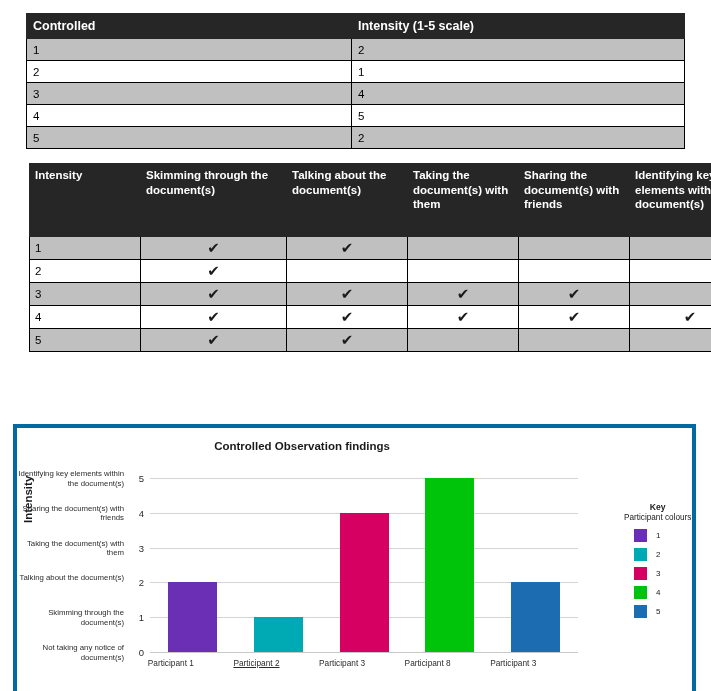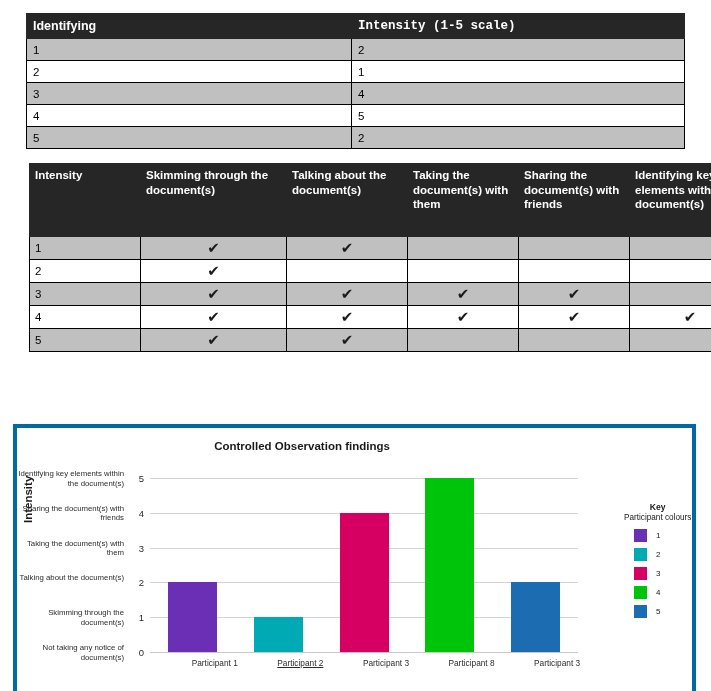--- a/index.html
+++ b/index.html
@@ -165,21 +165,21 @@
   .bar {
     position: absolute;
     bottom: 0;
   }
 
   .x-label {
     position: absolute;
     top: 180px;
     font-size: 8.3px;
     color: #2b2b2b;
-    text-align: right;
+    text-align: left;
     white-space: nowrap;
   }
 
   
   #legend {
     position: absolute;
     left: 607px;
     top: 74px;
   }
   #legend-title {
@@ -210,22 +210,22 @@
     color: #1a1a1a;
     margin-left: 9px;
   }
 </style>
 </head>
 <body>
 
 <table id="participant-table">
   <thead>
     <tr>
-      <th style="width:312px;">Identifying</th>
-      <th style="width:320px;font-family:Liberation Mono, monospace;">Intensity (1-5 scale)</th>
+      <th style="width:312px;">Controlled</th>
+      <th style="width:320px;">Intensity (1-5 scale)</th>
     </tr>
   </thead>
   <tbody id="participant-table-body">
       <tr class="shaded">
         <td>1</td>
         <td>2</td>
       </tr>
       <tr class="plain">
         <td>2</td>
         <td>1</td>

